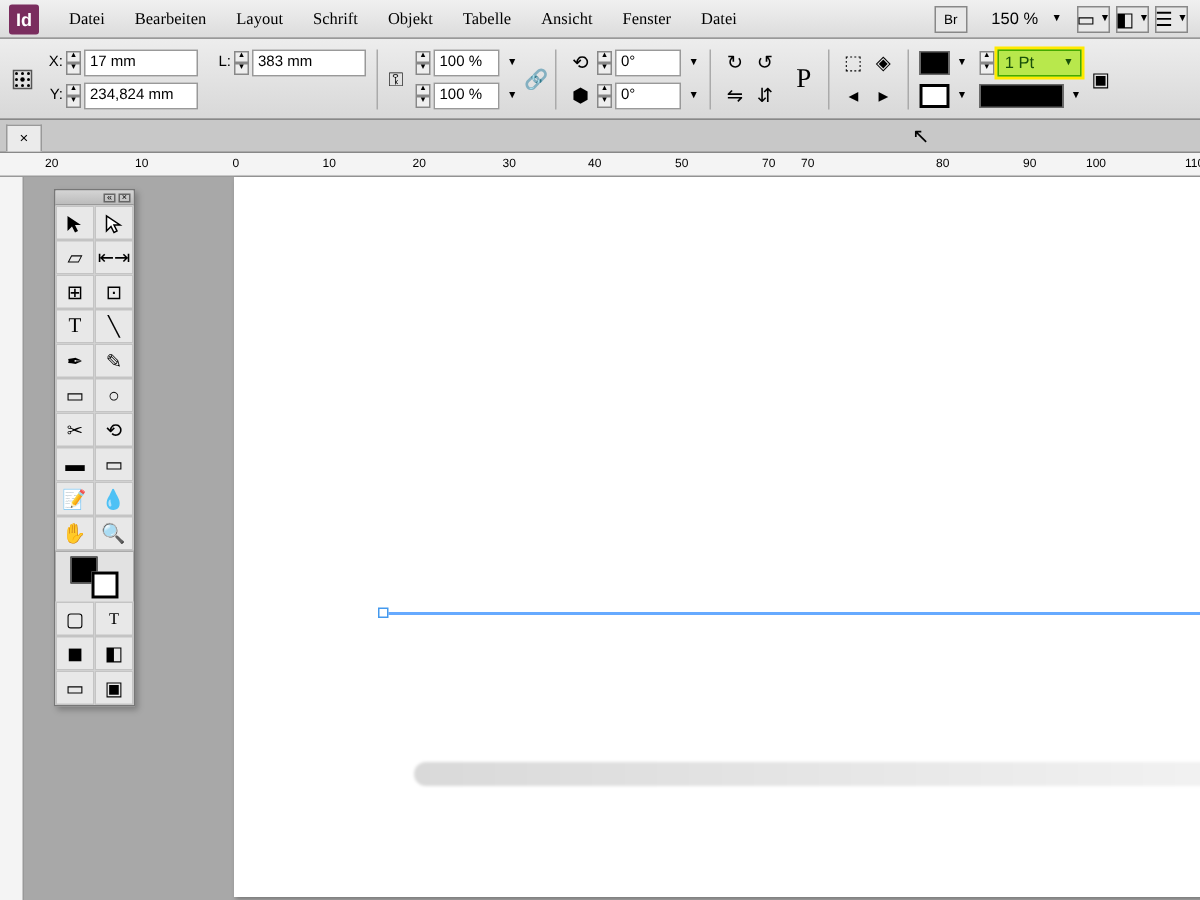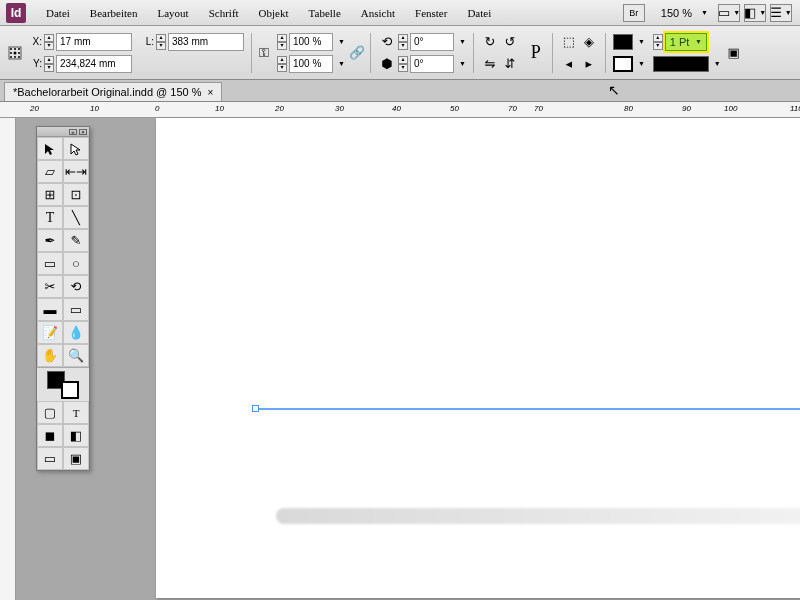--- a/index.html
+++ b/index.html
@@ -17,26 +17,26 @@
 .cb-row{display:flex;align-items:center;gap:2px;height:20px;}
 .cb-label{font-size:10px;width:14px;text-align:right;}
 .cb-input{width:76px;height:18px;border:1px solid #999;background:#fff;padding:0 3px;font-size:10px;}
 .cb-input-sm{width:44px;}
 .cb-icon{width:18px;height:18px;border:1px solid transparent;display:flex;align-items:center;justify-content:center;}
 .spinner{display:flex;flex-direction:column;}
 .spinner div{width:10px;height:8px;border:1px solid #888;background:#eee;font-size:6px;line-height:5px;text-align:center;}
 .sep{width:1px;height:40px;background:#aaa;margin:0 3px;}
 .swatch{width:20px;height:16px;border:1px solid #666;}
 .swatch-black{background:#000;}
-.stroke-input{width:42px;height:18px;border:1px solid #4a0;background:#b8e84c;color:#18500a;padding:0 4px;font-size:10px;display:flex;align-items:center;box-shadow:0 0 0 2px #ffea00;}
+.stroke-input{width:56px;height:18px;border:1px solid #4a0;background:#b8e84c;color:#18500a;padding:0 4px;font-size:10px;display:flex;align-items:center;box-shadow:0 0 0 2px #ffea00;}
 .tab-bar{background:#c8c8c8;height:22px;display:flex;align-items:flex-end;border-bottom:1px solid #888;}
 .doc-tab{background:#ebebeb;border:1px solid #999;border-bottom:none;padding:3px 8px;margin-left:4px;display:flex;align-items:center;gap:6px;font-size:11px;}
 .close-x{font-size:10px;cursor:default;}
 .ruler-h{position:absolute;left:0;top:102px;height:16px;right:0;background:#f4f4f4;border-bottom:1px solid #999;font-size:8px;overflow:hidden;}
-.ruler-h .num{position:absolute;top:2px;font-size:8px;font-style:italic;}
+.ruler-h .num{position:absolute;top:2px;font-size:8px;}
 .ruler-v{position:absolute;left:0;top:118px;width:16px;bottom:0;background:#f4f4f4;border-right:1px solid #999;}
 .canvas-area{position:absolute;left:16px;top:118px;right:0;bottom:0;background:#a8a8a8;}
 .page{position:absolute;left:140px;top:0;width:660px;height:480px;background:#fff;box-shadow:1px 1px 3px rgba(0,0,0,0.3);}
 .selection-line{position:absolute;left:100px;top:290px;right:0;height:2px;background:#66aaff;}
 .selection-handle{position:absolute;left:96px;top:287px;width:7px;height:7px;background:#fff;border:1px solid #4499ee;}
 .gradient-bar{position:absolute;left:120px;top:390px;right:0;height:16px;background:linear-gradient(to right,rgba(0,0,0,0.15),rgba(0,0,0,0.05));border-radius:8px;filter:blur(1px);}
 .toolbox{position:absolute;left:36px;top:126px;width:54px;background:#e2e2e2;border:1px solid #777;box-shadow:2px 2px 4px rgba(0,0,0,0.25);}
 .tb-head{height:10px;background:linear-gradient(#d4d4d4,#bcbcbc);display:flex;justify-content:flex-end;align-items:center;padding:0 2px;gap:2px;border-bottom:1px solid #999;}
 .tb-head span{width:8px;height:6px;border:1px solid #666;font-size:6px;line-height:5px;text-align:center;}
 .tb-grid{display:grid;grid-template-columns:1fr 1fr;}
@@ -245,21 +245,20 @@
       <span class="dd-arrow">▼</span>
     </div>
   </div>
   <div class="cb-icon">
       <span class="ic">▣</span>
     </div>
 </div>
 
 <div class="tab-bar">
   <div class="doc-tab">
-    <span>*Bachelorarbeit Original.indd @ 150 %</span>
     <span class="close-x">×</span>
   </div>
 </div>
 
 <div class="ruler-h">
   <span class="num" style="left:30px">20</span>
   <span class="num" style="left:90px">10</span>
   <span class="num" style="left:155px">0</span>
   <span class="num" style="left:215px">10</span>
   <span class="num" style="left:275px">20</span>

